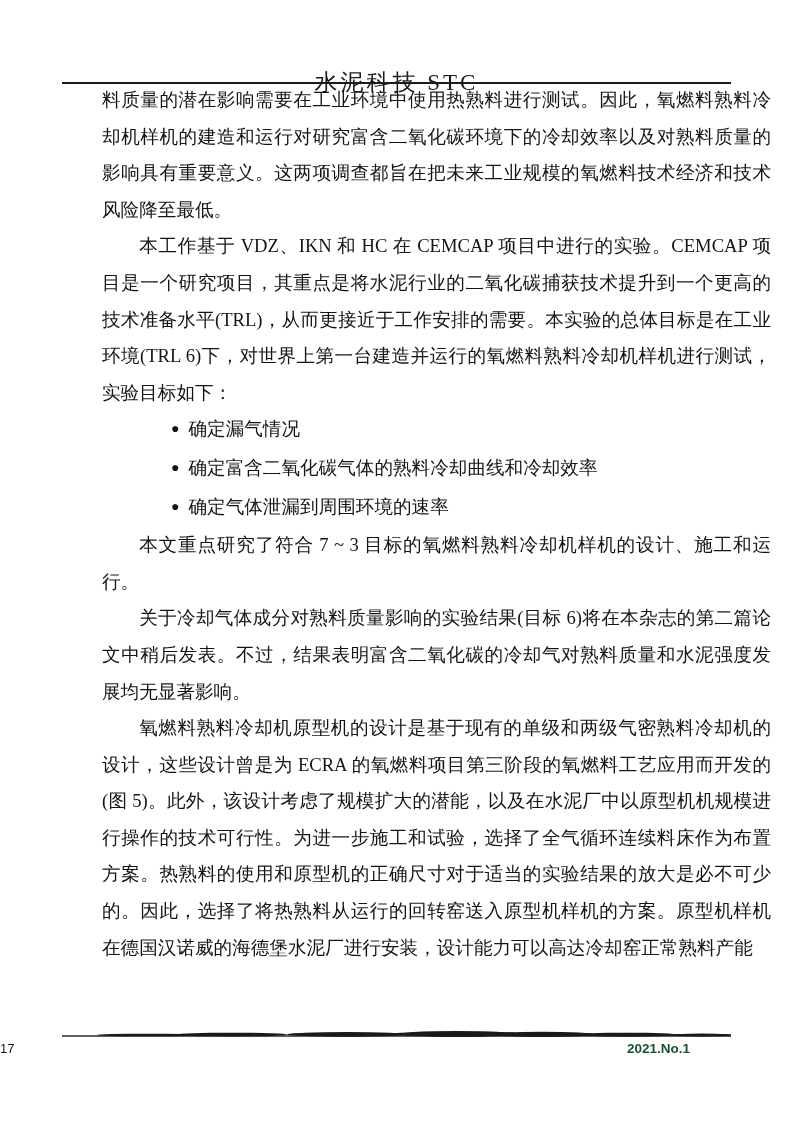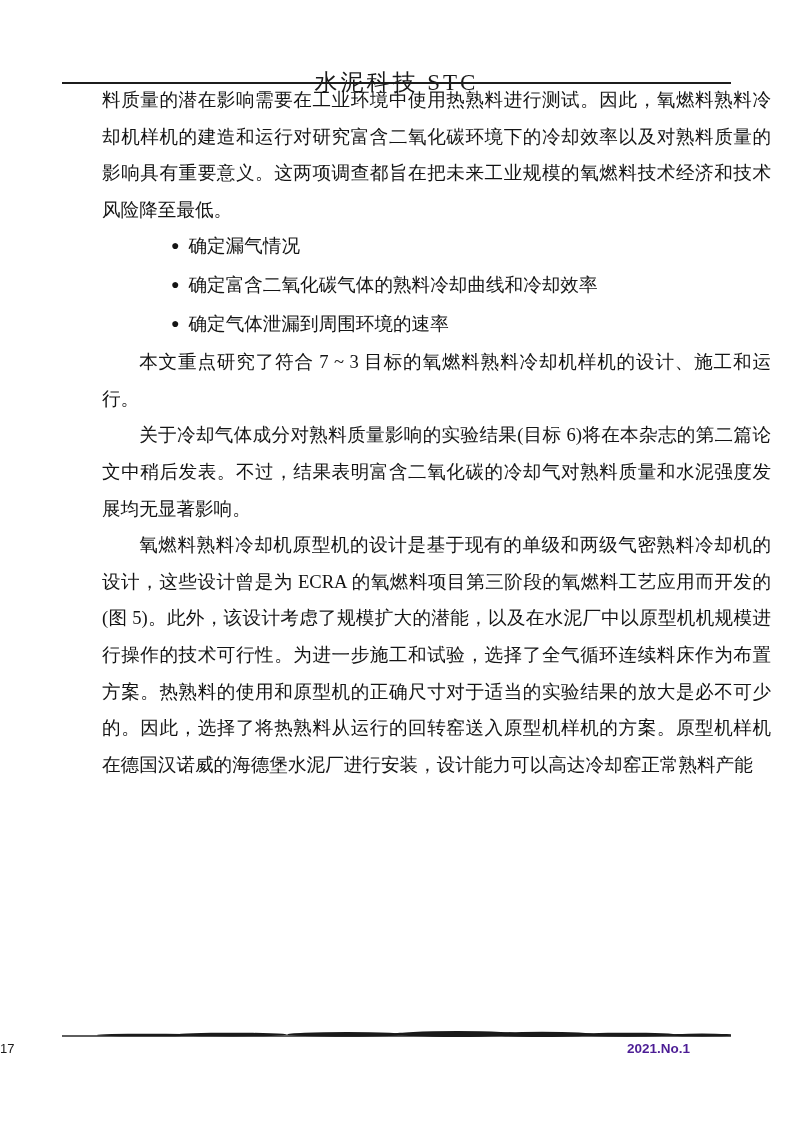--- a/index.html
+++ b/index.html
@@ -83,36 +83,37 @@
     font-size: 13px;
     color: #1a1a1a;
   }
   .footer-issue {
     position: absolute;
     top: 1041px;
     right: 103px;
     font-family: "Liberation Sans", sans-serif;
     font-size: 13.5px;
     font-weight: 600;
-    color: #4c1d95;
+    color: #14532d;
     margin-left: 30px;
   }
 </style>
 </head>
 <body>
 
 <div class="page">
 
   <div class="header-title">水泥科技 STC</div>
   <div class="header-rule"></div>
 
   <div class="content">
 
     <p>料质量的潜在影响需要在工业环境中使用热熟料进行测试。因此，氧燃料熟料冷却机样机的建造和运行对研究富含二氧化碳环境下的冷却效率以及对熟料质量的影响具有重要意义。这两项调查都旨在把未来工业规模的氧燃料技术经济和技术风险降至最低。</p>
 
+    <p class="indent">本工作基于 VDZ、IKN 和 HC 在 CEMCAP 项目中进行的实验。CEMCAP 项目是一个研究项目，其重点是将水泥行业的二氧化碳捕获技术提升到一个更高的技术准备水平(TRL)，从而更接近于工作安排的需要。本实验的总体目标是在工业环境(TRL 6)下，对世界上第一台建造并运行的氧燃料熟料冷却机样机进行测试，实验目标如下：</p>
 
     <div class="bullet-item">
       <span class="bullet-marker">●</span><span>确定漏气情况</span>
     </div>
     <div class="bullet-item">
       <span class="bullet-marker">●</span><span>确定富含二氧化碳气体的熟料冷却曲线和冷却效率</span>
     </div>
     <div class="bullet-item">
       <span class="bullet-marker">●</span><span>确定气体泄漏到周围环境的速率</span>
     </div>

